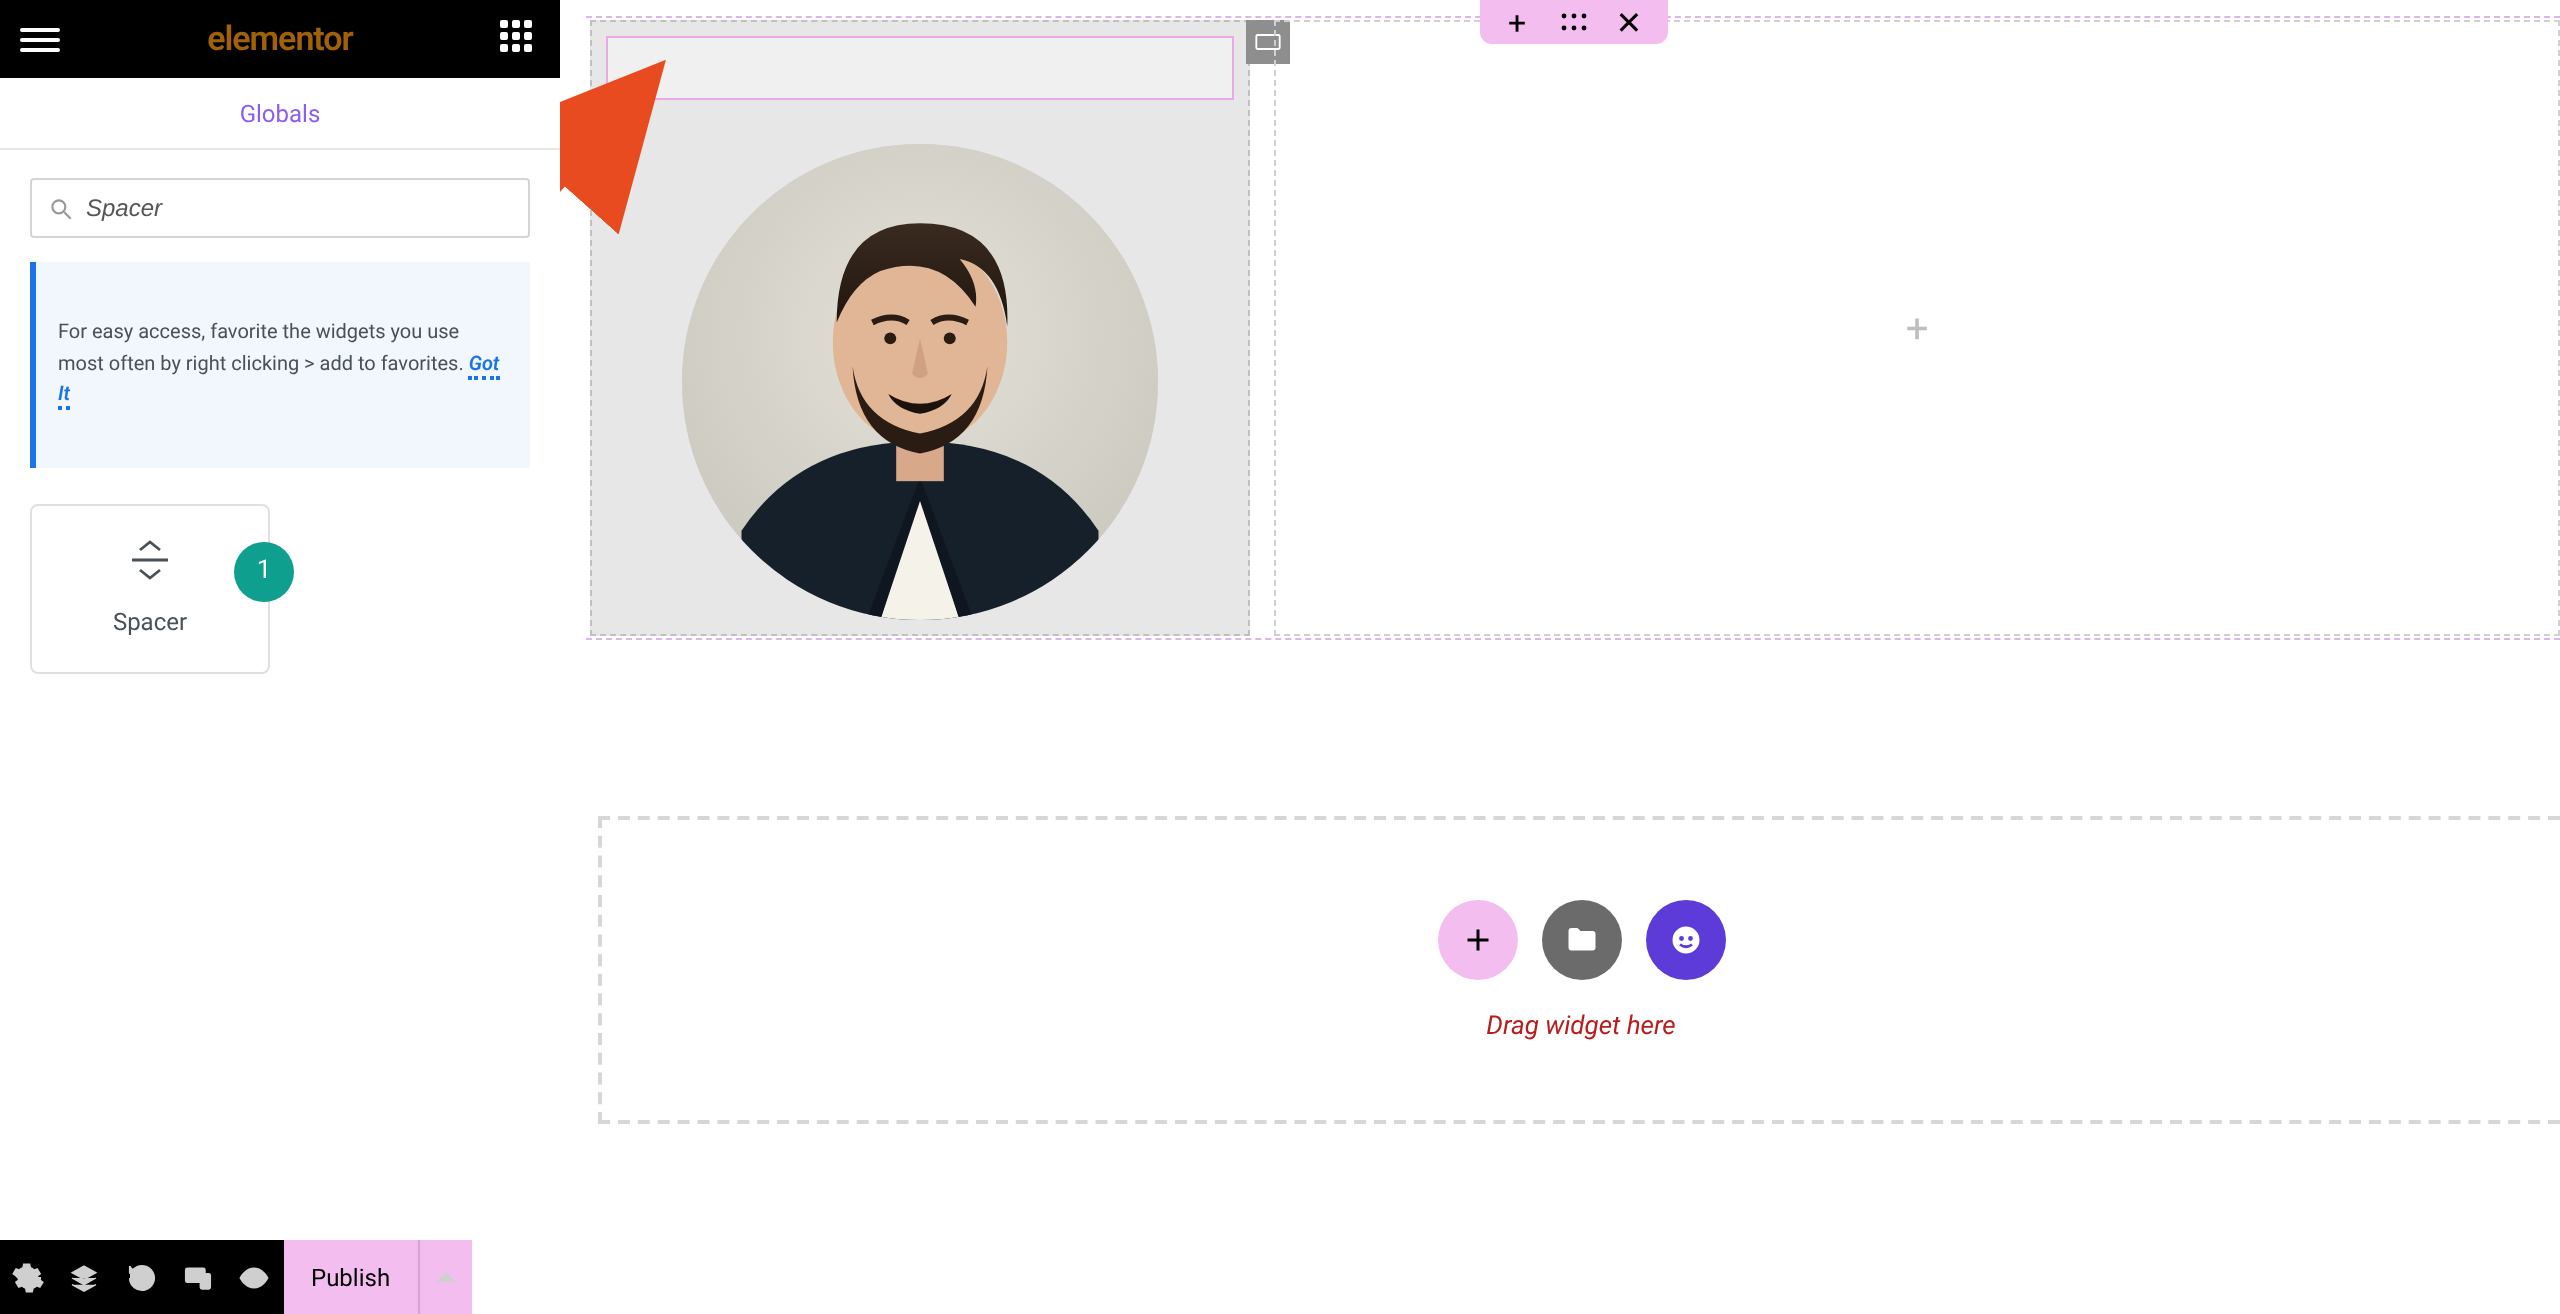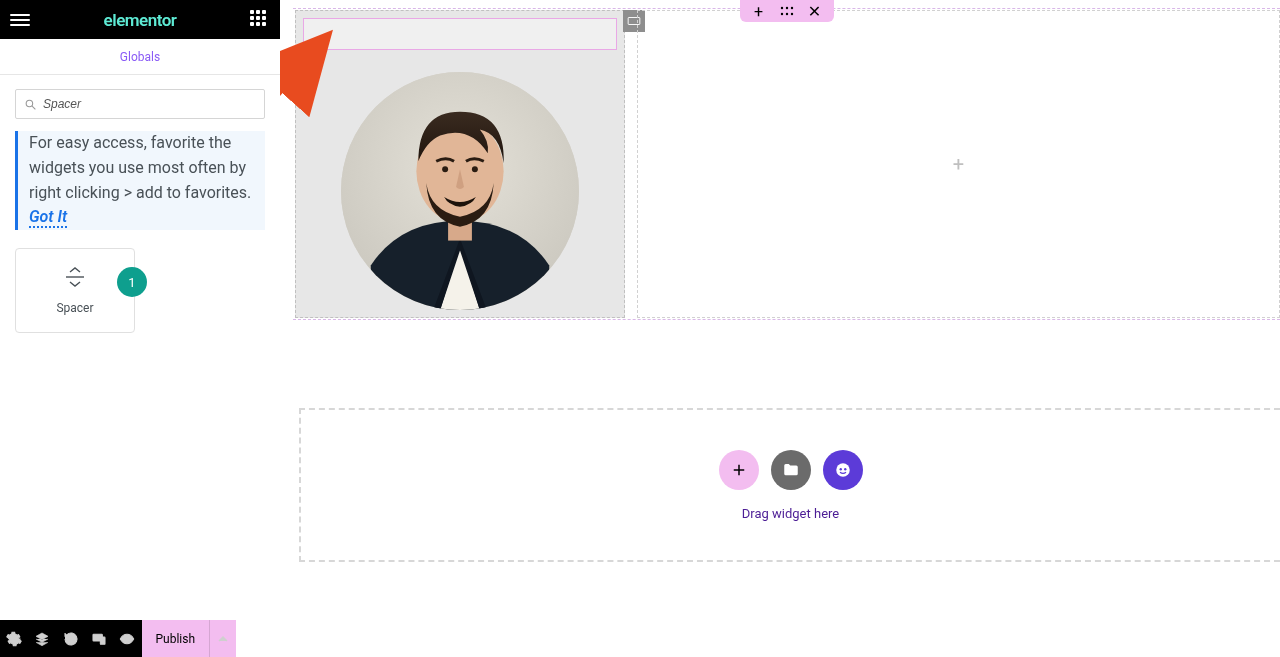--- a/index.html
+++ b/index.html
@@ -2,31 +2,31 @@
 <html><head>
 <meta charset="utf-8">
 <style>
   * { box-sizing: border-box; margin: 0; padding: 0; }
   html, body { width: 1280px; height: 657px; font-family: -apple-system, BlinkMacSystemFont, "Segoe UI", Roboto, sans-serif; overflow: hidden; background:#fff; }
   
   .sidebar { position:absolute; left:0; top:0; width:280px; height:657px; background:#fff; display:flex; flex-direction:column; }
   .sidebar-header{ height:39px; background:#000; display:flex; align-items:center; justify-content:space-between; padding:0 10px; }
   .hamburger{ width:20px; display:flex; flex-direction:column; gap:3px; cursor:pointer;}
   .hamburger span{ height:2px; background:#fff; border-radius:1px;}
-  .logo{ color:#5eead4; font-weight:600; font-size:17px; letter-spacing:-.5px;}
+  .logo{ color:#a16207; font-weight:600; font-size:17px; letter-spacing:-.5px;}
   .apps-icon{ width:20px; height:20px; display:grid; grid-template-columns:repeat(3,4px); grid-template-rows:repeat(3,4px); gap:2px; cursor:pointer;}
   .apps-icon span{ background:#fff; border-radius:1px;}
   .tabs{ display:flex; height:36px; border-bottom:1px solid #e6e6e6;}
   .tab{ flex:1; display:flex; align-items:center; justify-content:center; font-size:12px; color:#8b5cf6; cursor:pointer;}
   .tab.active{ color:#000; font-weight:500; border-bottom:2px solid #000;}
   .search-wrap{ padding:14px 15px 12px;}
   .search{ display:flex; align-items:center; height:30px; border:1px solid #d5d5d5; border-radius:2px; padding:0 8px; gap:6px; color:#888;}
   .search svg{ width:13px; height:13px; stroke:#999;}
   .search input{ flex:1; border:0; outline:0; font-size:12px; font-style:italic; color:#555;}
-  .tip-box{ margin:0 15px 18px; background:#f1f7fd; border-left:3px solid #1a73e8; padding:0 11px; font-size:16px; line-height:1.55; color:#495157;}
+  .tip-box{ margin:0 15px 18px; background:#f1f7fd; border-left:3px solid #1a73e8; padding:28px 11px; font-size:10px; line-height:1.55; color:#495157;}
   .tip-box a{ color:#1a73e8; font-style:italic; font-weight:600; text-decoration:none; border-bottom:2px dotted #1a73e8;}
   .widget-grid{ padding:0 15px;}
   .widget-card{ width:120px; height:85px; border:1px solid #e0e0e0; border-radius:4px; display:flex; flex-direction:column; align-items:center; justify-content:center; gap:14px; position:relative; cursor:grab;}
   .spacer-glyph{ font-size:18px; color:#495157; display:flex; flex-direction:column; align-items:center; line-height:.5;}
   .widget-card-label{ font-size:12px; color:#495157;}
   .step-badge{ position:absolute; right:-13px; top:18px; width:30px; height:30px; border-radius:50%; background:#0e9f8e; color:#fff; display:flex; align-items:center; justify-content:center; font-size:13px;}
   
   .bottombar{ position:absolute; left:0; bottom:0; width:236px; height:37px; background:#000; display:flex; color:#cfcfcf;}
   .bottombar .ico{ width:36px; height:37px; display:flex; align-items:center; justify-content:center; cursor:pointer;}
   .bottombar svg{ width:16px; height:16px; fill:#cfcfcf; stroke:#cfcfcf;}
@@ -53,21 +53,21 @@
   
   .arrow-overlay{ position:absolute; pointer-events:none; z-index:20;}
   
   .dropzone{ position:absolute; left:19px; right:0; top:408px; height:154px; border:2px dashed #d7d7d7; border-right:0; display:flex; flex-direction:column; align-items:center; justify-content:center; gap:16px;}
   .dz-buttons{ display:flex; gap:12px;}
   .dz-btn{ width:40px; height:40px; border-radius:50%; display:flex; align-items:center; justify-content:center; cursor:pointer;}
   .dz-add{ background:#f3bdf0; color:#000;}
   .dz-folder{ background:#6b6b6b;}
   .dz-ai{ background:#5c3bd8;}
   .dz-btn svg{ width:18px; height:18px;}
-  .dz-text{ font-size:13px; color:#4c1d95; }
+  .dz-text{ font-size:13px; color:#b91c1c; font-style:italic;}
 </style>
 </head>
 <body>
 
 <div class="sidebar">
   <div class="sidebar-header">
     <div class="hamburger">
         <span></span>
         <span></span>
         <span></span>

